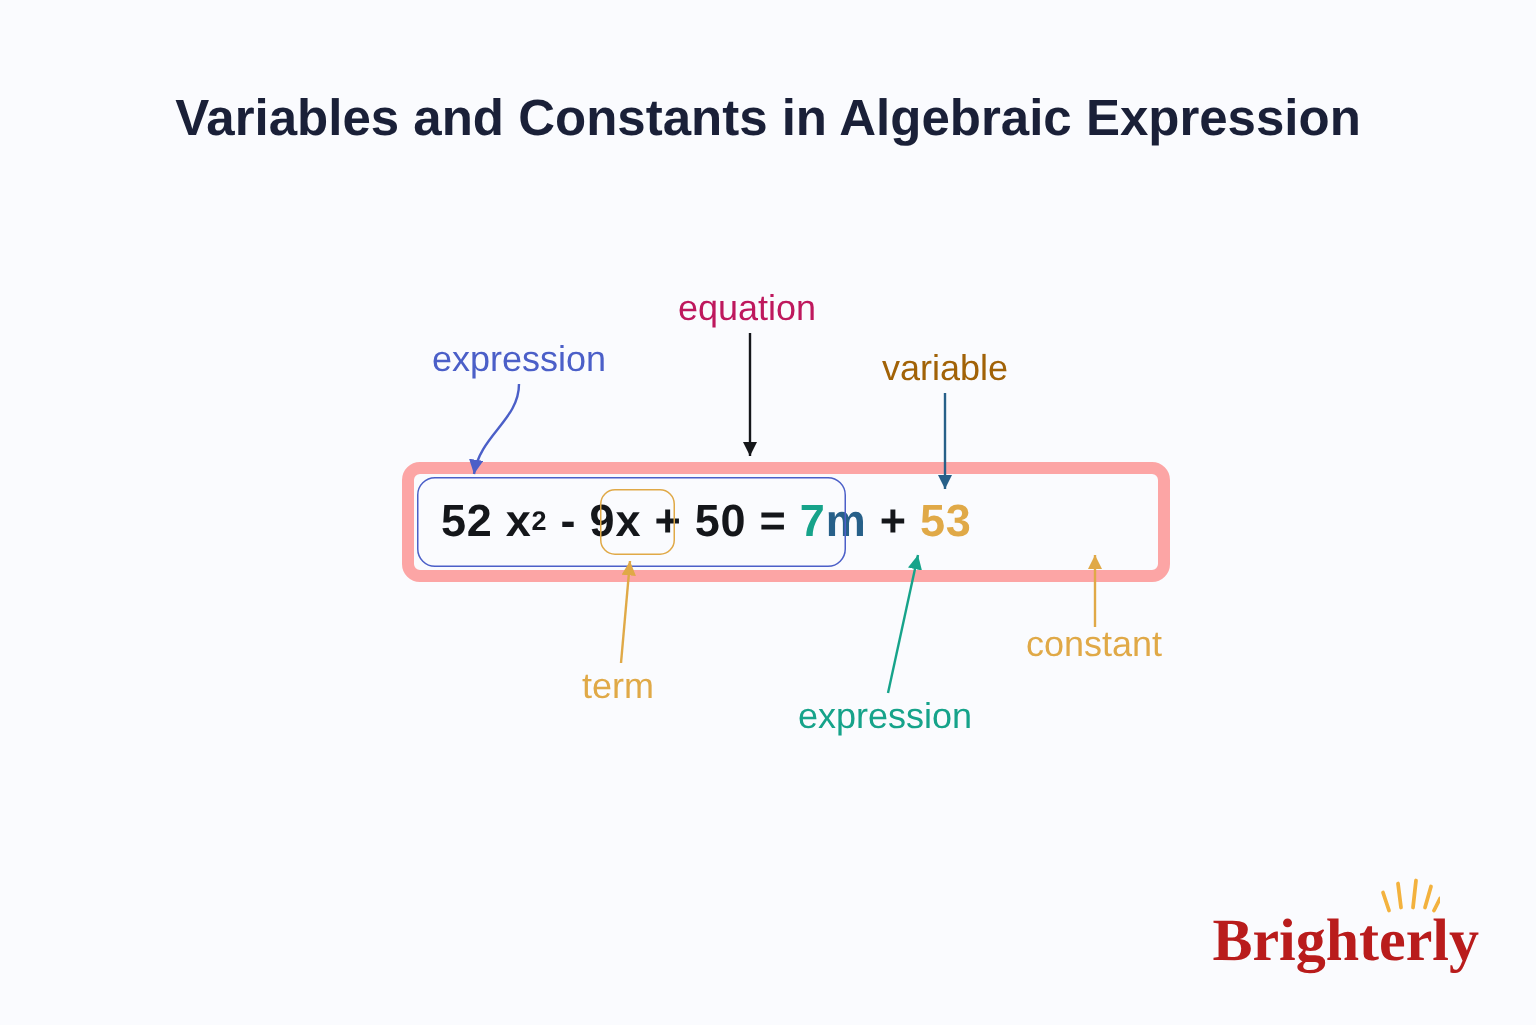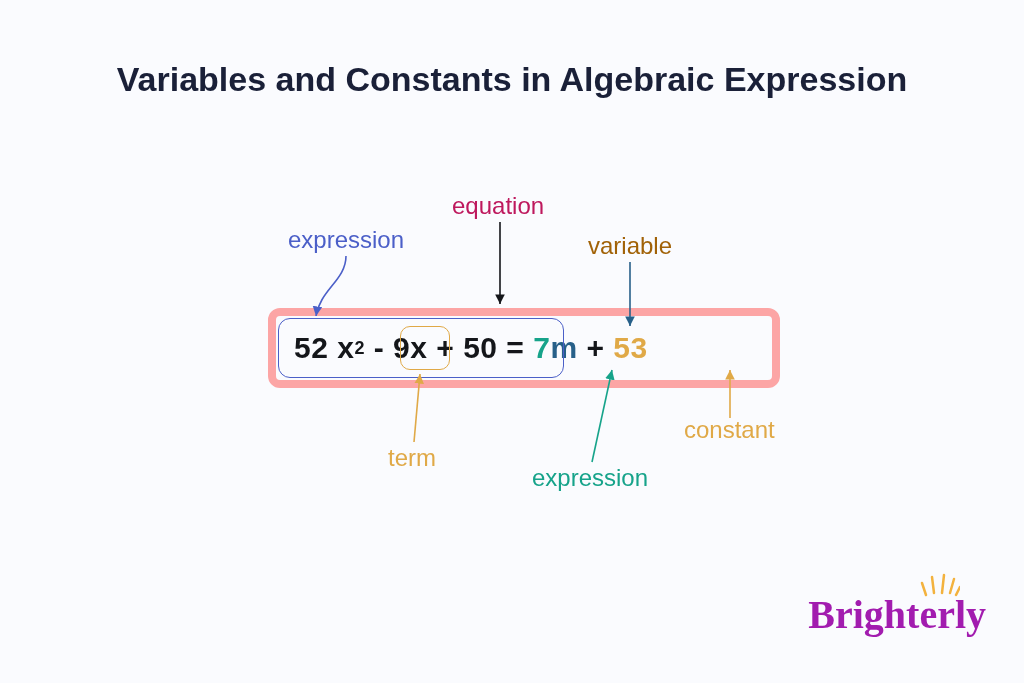--- a/index.html
+++ b/index.html
@@ -96,25 +96,25 @@
   svg.arrows {
     position: absolute;
     left: 0; top: 0;
     width: 1024px; height: 683px;
     pointer-events: none;
   }
 
   .brand {
     position: absolute;
     right: 38px;
-    bottom: 32px;
+    bottom: 20px;
     font-family: "Segoe Script", "Brush Script MT", cursive;
     font-size: 40px;
     font-weight: 700;
-    color: #a21caf;
+    color: #b91c1c;
   }
   .brand .sun {
     position: absolute;
     right: 26px;
     top: -18px;
     width: 40px;
     height: 24px;
   }
 </style>
 </head>

